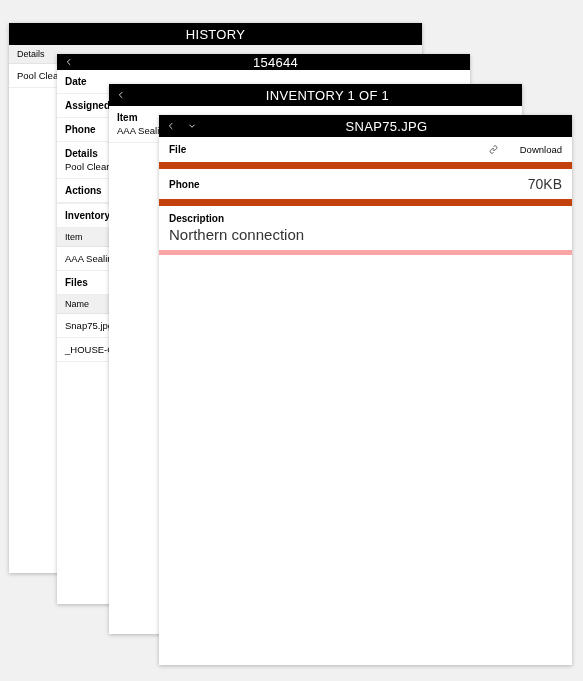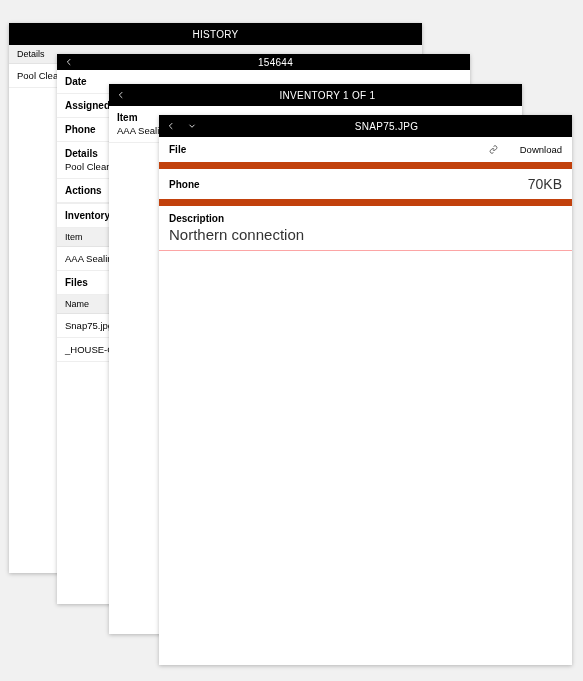--- a/index.html
+++ b/index.html
@@ -17,21 +17,21 @@
       box-shadow: 0 1px 4px rgba(0,0,0,0.25);
       display: flex;
       flex-direction: column;
     }
     .panel-header {
       background: #000;
       color: #fff;
       height: 22px;
       display: flex;
       align-items: center;
-      font-size: 10px;
+      font-size: 13px;
       letter-spacing: 0.3px;
       position: relative;
     }
     .panel-header .title {
       flex: 1;
       text-align: center;
     }
     .hdr-icon {
       width: 24px;
       height: 100%;
@@ -78,21 +78,21 @@
     .kv-row .k { font-weight: bold; }
     .kv-row .v { font-weight: normal; color: #333; font-size: 14px; }
     .download-link {
       display: flex;
       align-items: center;
       gap: 22px;
       cursor: pointer;
       font-size: 9.5px;
     }
     .download-link svg { width: 9px; height: 9px; }
-    .desc-block { border-bottom: 1px solid #fca5a5; }
+    .desc-block { border-bottom: 5px solid #fca5a5; }
     .desc-block .k {
       font-size: 10px;
       font-weight: bold;
       padding: 7px 10px 2px 10px;
     }
     .desc-block .v {
       font-size: 15px;
       padding: 0 10px 7px 10px;
       color: #333;
     }

